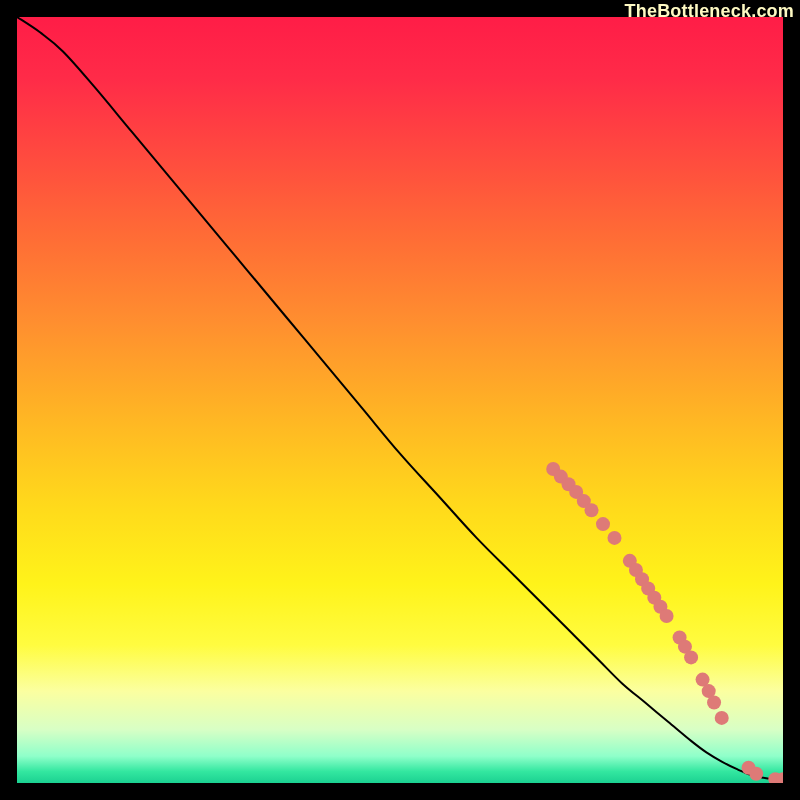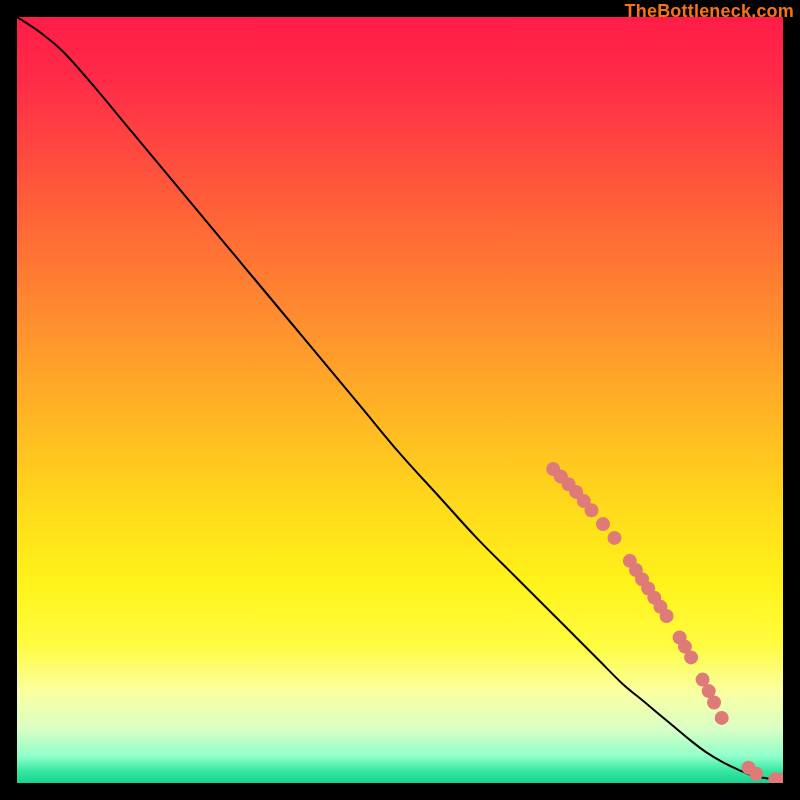--- a/index.html
+++ b/index.html
@@ -23,21 +23,21 @@
     width: 766px;
     height: 766px;
   }
   .attribution {
     position: absolute;
     top: 1px;
     right: 6px;
     font-family: Arial, Helvetica, sans-serif;
     font-size: 18px;
     font-weight: 600;
-    color: #f97316;
+    color: #fef9c3;
     letter-spacing: 0.2px;
   }
 </style>
 </head>
 <body>
 
 <div class="stage">
   <div class="attribution">TheBottleneck.com</div>
 
   <svg class="plot" viewBox="0 0 766 766" preserveAspectRatio="none">

